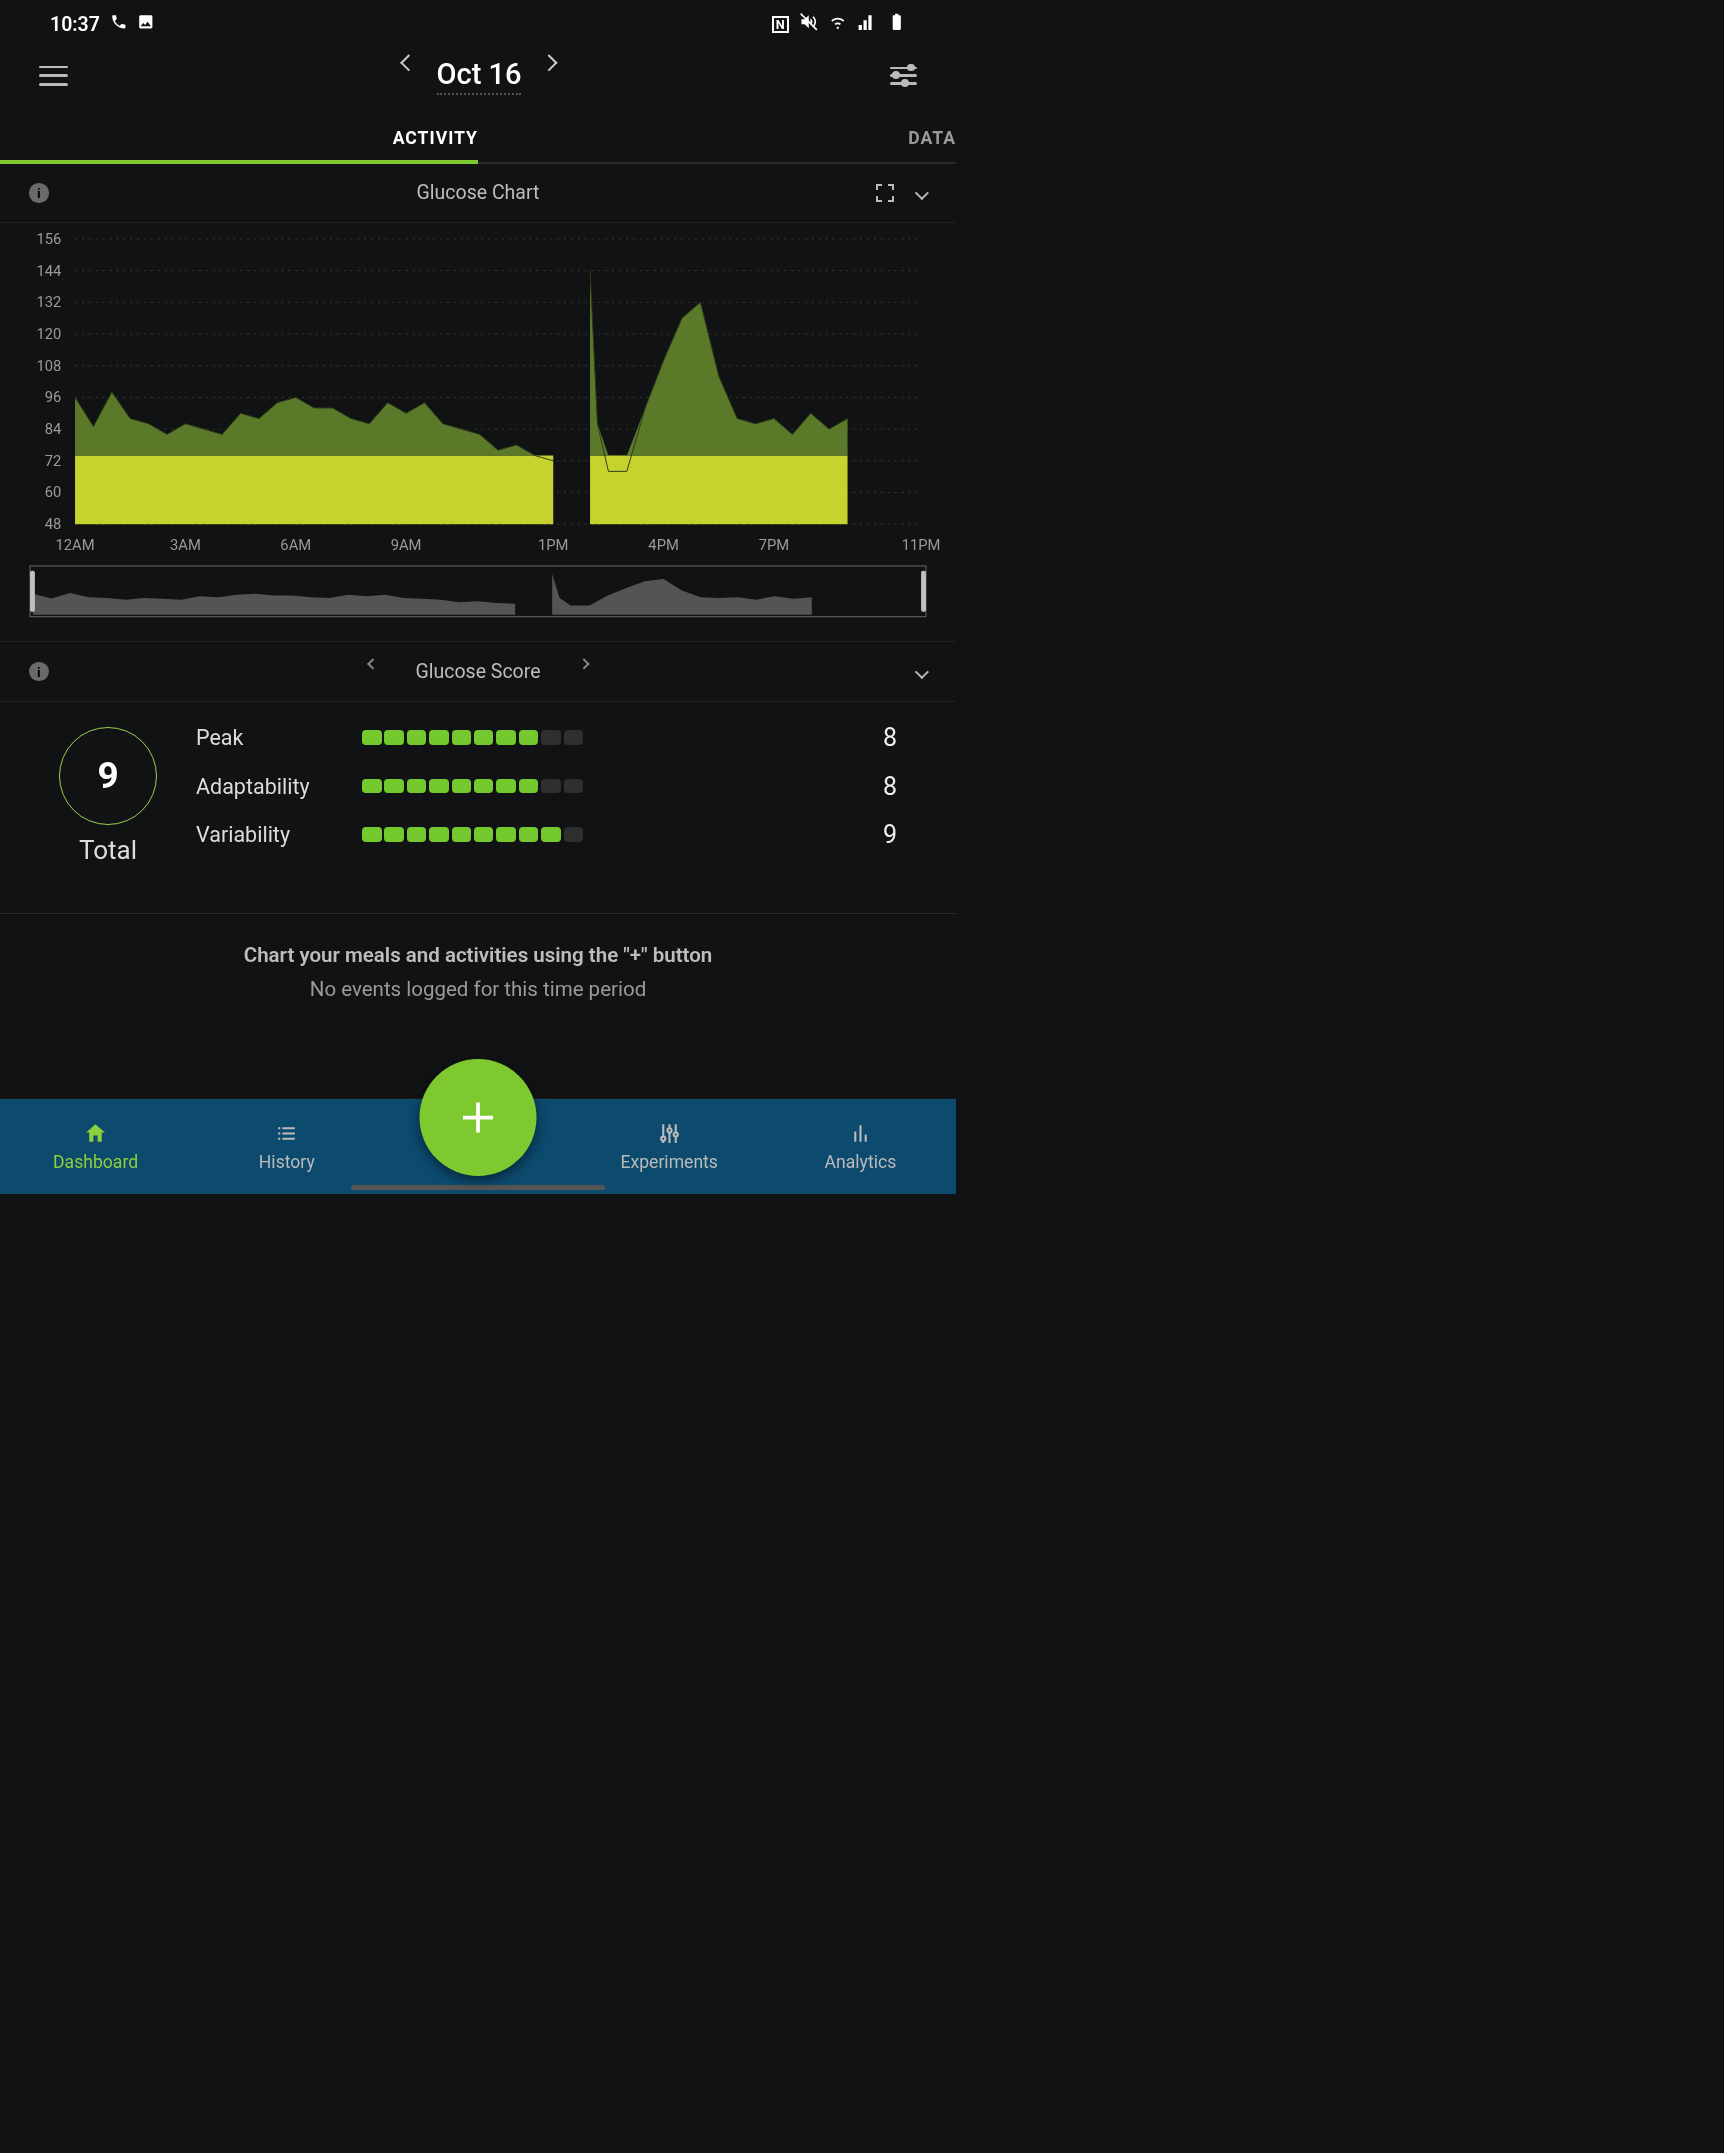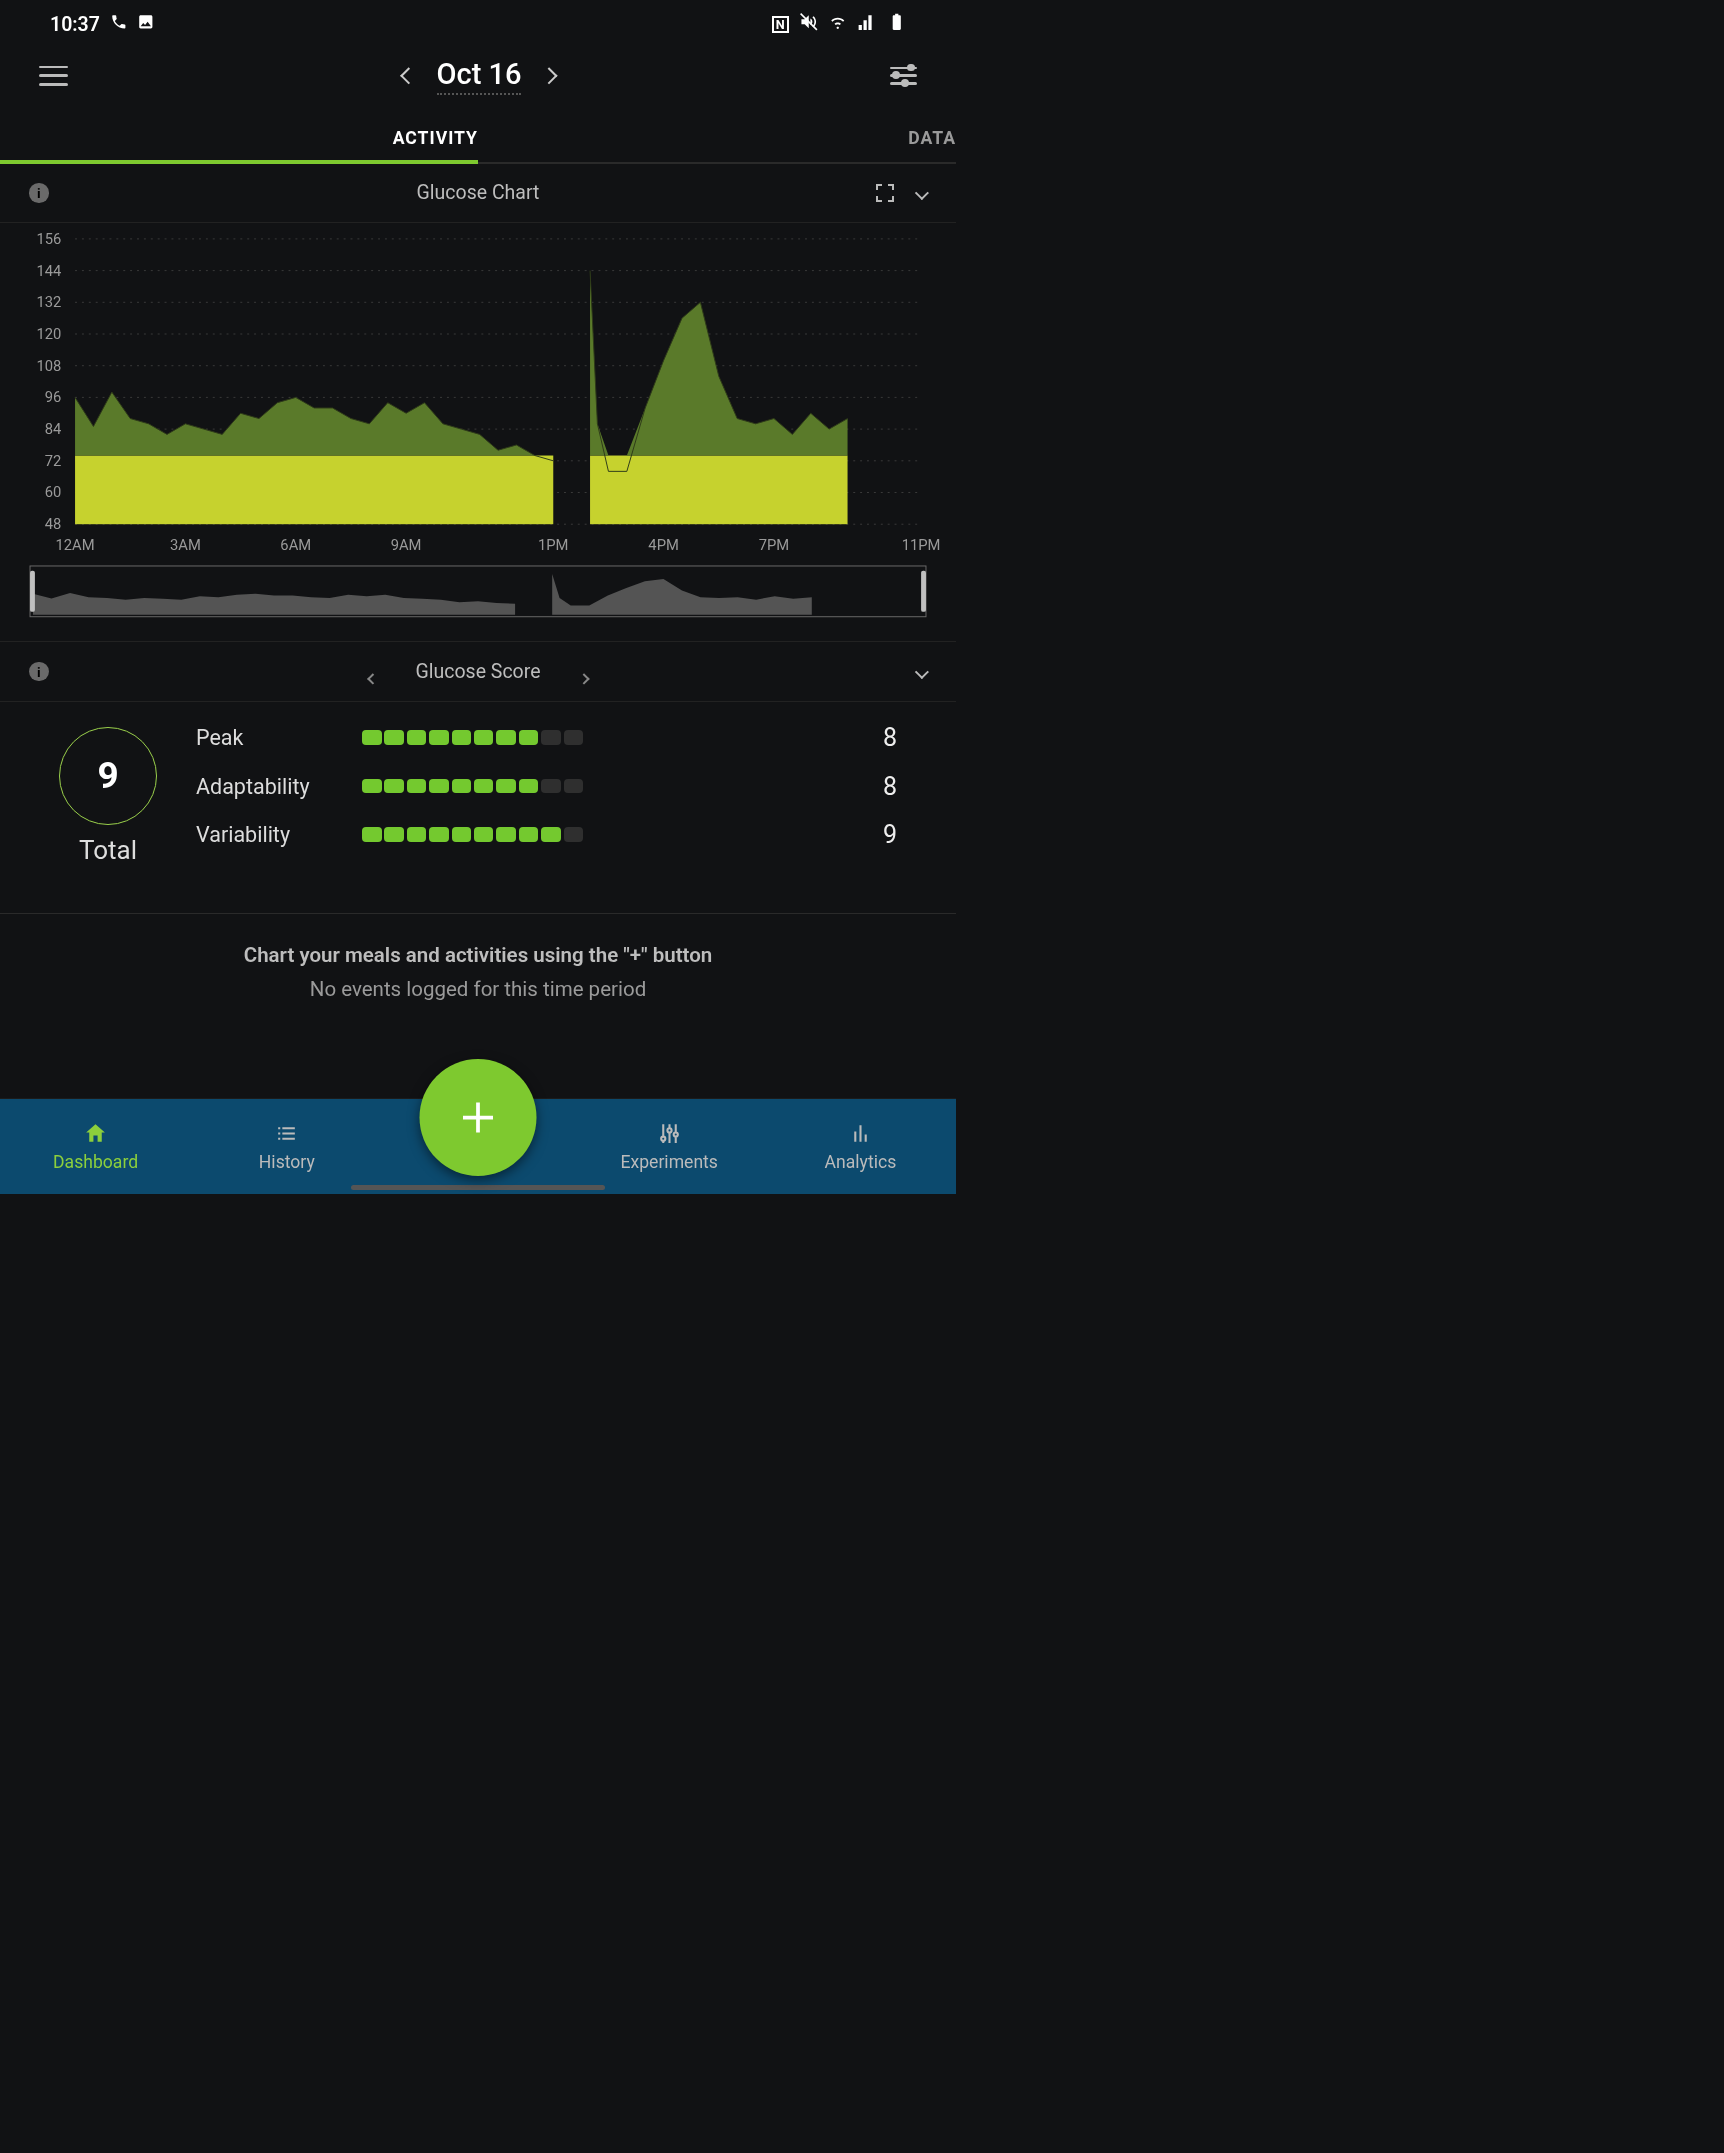--- a/index.html
+++ b/index.html
@@ -19,21 +19,21 @@
   }
   .status-left,.status-right{display:flex;align-items:center;gap:9.8px;}
   .status-right svg{width:19.5px;height:19.5px;fill:#fff;}
   
   .app-header{
     display:flex;align-items:center;justify-content:space-between;
     padding:7.8px 39px 17.6px 39px;
   }
   .hamburger{display:flex;flex-direction:column;gap:5.9px;cursor:pointer;}
   .hamburger span{width:29px;height:2.9px;background:#bbb;border-radius:2px;}
-  .date-nav{display:flex;align-items:center;gap:21.5px;}
+  .date-nav{display:flex;gap:21.5px;}
   .chev{width:11.7px;height:11.7px;border:solid #ccc;border-width:0 2.9px 2.9px 0;display:inline-block;padding:3.9px;}
   .chev.left{transform:rotate(135deg);}
   .chev.right{transform:rotate(-45deg);}
   .date-label{font-size:29px;font-weight:500;color:#fff;border-bottom:2.9px dotted #555;padding-bottom:2px;}
   .sliders-icon{display:flex;flex-direction:column;gap:4.9px;align-items:center;}
   .sliders-icon .row{width:27px;height:2.9px;background:#bbb;border-radius:2px;position:relative;}
   .sliders-icon .row::before{content:'';position:absolute;width:7.8px;height:7.8px;background:#bbb;border-radius:50%;top:-2.9px;}
   .sliders-icon .row:nth-child(1)::before{right:2px;}
   .sliders-icon .row:nth-child(2)::before{left:2px;}
   .sliders-icon .row:nth-child(3)::before{right:7.8px;}
@@ -51,21 +51,21 @@
   .info-dot{position:absolute;left:29px;width:19.5px;height:19.5px;border-radius:50%;background:#6a6a6a;color:#000;font-size:13.7px;font-weight:700;display:flex;align-items:center;justify-content:center;}
   .section-head .right-icons{position:absolute;right:29px;display:flex;gap:23.4px;align-items:center;}
   .expand-icon{width:17.6px;height:17.6px;border:2px solid #bbb;position:relative;}
   .expand-icon::before,.expand-icon::after{content:'';position:absolute;background:#111214;}
   .expand-icon::before{left:3.9px;right:3.9px;top:-2.9px;bottom:-2.9px;}
   .expand-icon::after{top:3.9px;bottom:3.9px;left:-2.9px;right:-2.9px;}
   .chev-down{width:9.8px;height:9.8px;border:solid #bbb;border-width:0 2.9px 2.9px 0;transform:rotate(45deg);display:inline-block;}
   .sm-chev{width:7.8px;height:7.8px;border:solid #888;border-width:0 2px 2px 0;display:inline-block;padding:2.9px;}
   .sm-chev.left{transform:rotate(135deg);}
   .sm-chev.right{transform:rotate(-45deg);}
-  .score-nav{display:flex;align-items:flex-end;gap:39px;}
+  .score-nav{display:flex;align-items:flex-start;gap:39px;}
   
   .chart-wrap{padding:9.8px 15.6px 3.9px 15.6px;}
   #glucoseChart{width:100%;height:auto;}
   .mini-wrap{padding:0 29px;}
   #miniChart{width:100%;height:auto;}
   
   .score-section{padding:21.5px 59px 29px 59px;display:flex;gap:39px;align-items:flex-start;}
   .score-total{display:flex;flex-direction:column;align-items:center;gap:9.8px;margin-top:3.9px;}
   .score-circle{width:98px;height:98px;border:1.5px solid #9ad04b;border-radius:50%;display:flex;align-items:center;justify-content:center;font-size:37px;font-weight:700;color:#fff;}
   .score-total-label{font-size:26px;color:#ddd;}

